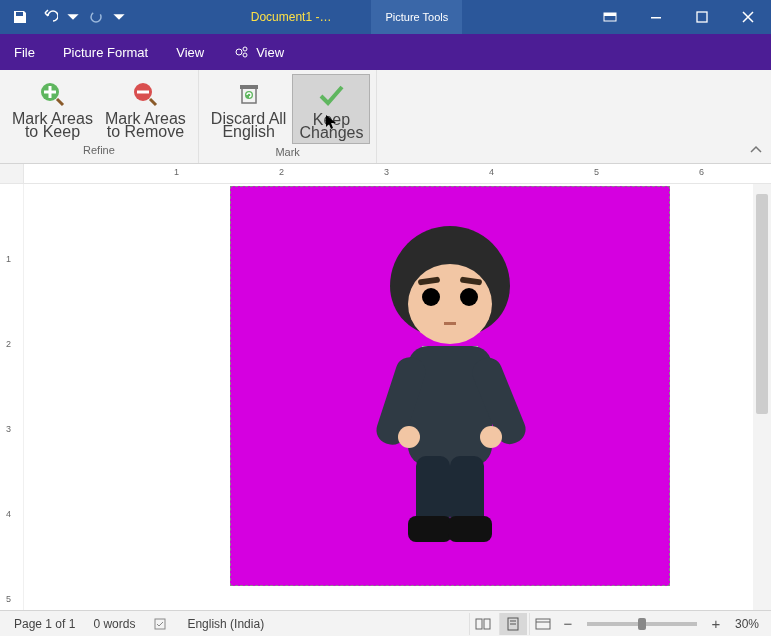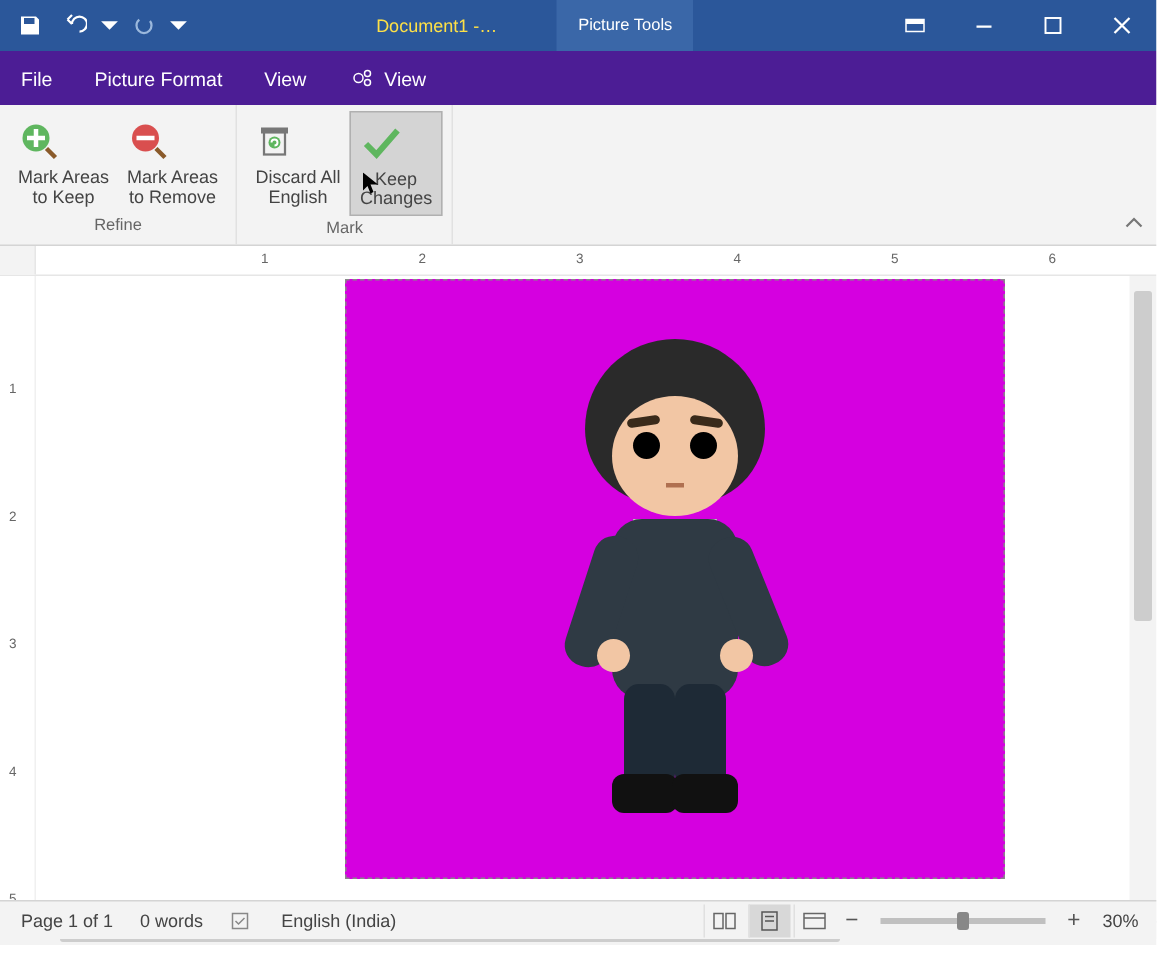--- a/index.html
+++ b/index.html
@@ -17,41 +17,41 @@
   .tab { padding: 0 14px; height: 36px; display: flex; align-items: center; cursor: pointer; }
   .tab.active { background: #fff; color: #2b579a; }
   .tab.file { font-weight: normal; }
   .tell-me { display: flex; align-items: center; gap: 8px; margin-left: 20px; flex: 1; }
   .tell-me svg { width: 16px; height: 16px; }
   .share-btn { display: flex; align-items: center; gap: 6px; padding: 0 16px; cursor: pointer; }
 
   .ribbon { height: 94px; background: #f3f3f3; border-bottom: 1px solid #d4d4d4; display: flex; position: relative; }
   .ribbon-group { display: flex; flex-direction: column; align-items: center; border-right: 1px solid #e1e1e1; padding: 4px 6px 0 6px; }
   .ribbon-row { display: flex; }
-  .ribbon-btn { display: flex; flex-direction: column; align-items: flex-start; justify-content: flex-start; padding: 4px 6px; text-align: center; font-size: 12px; color: #444; cursor: pointer; min-width: 62px; }
+  .ribbon-btn { display: flex; flex-direction: column; align-items: center; justify-content: flex-start; padding: 4px 6px; text-align: center; font-size: 16px; color: #444; cursor: pointer; min-width: 62px; }
   .ribbon-btn.pressed { background: #d4d4d4; border: 1px solid #b0b0b0; }
   .ribbon-btn .ricon { height: 32px; display: flex; align-items: center; justify-content: center; }
   .ribbon-btn .rlabel { margin-top: 2px; line-height: 13px; white-space: pre-line; }
   .group-label { font-size: 11px; color: #666; margin-top: 2px; padding-bottom: 2px; }
   .collapse-caret { position: absolute; right: 8px; bottom: 4px; color: #777; cursor: pointer; }
 
   .ruler-area { height: 20px; background: #fff; border-bottom: 1px solid #e6e6e6; display: flex; }
   .ruler-corner { width: 24px; background: #f3f3f3; border-right: 1px solid #e6e6e6; }
   .ruler { flex: 1; position: relative; font-size: 9px; color: #666; overflow: hidden; }
   .ruler-bg { position: absolute; left: 0; right: 0; top: 4px; bottom: 4px; background: #fff; }
 
   .doc-area { display: flex; height: 430px; background: #fff; }
   .vruler { width: 24px; background: #fff; border-right: 1px solid #f0f0f0; position: relative; font-size: 9px; color: #666; }
   .page-wrap { flex: 1; display: flex; justify-content: center; align-items: flex-start; overflow: hidden; background: #fff; padding-top: 2px; }
   .page { width: 598px; height: 420px; background: #fff; position: relative; }
   .sel-img { position: absolute; left: 140px; top: 0; width: 440px; height: 400px; border: 1px dashed #888; background: #d500e0; display: flex; align-items: center; justify-content: center; }
   .vscroll { width: 18px; background: #f3f3f3; position: relative; }
   .vscroll-thumb { position: absolute; left: 3px; top: 10px; width: 12px; height: 220px; background: #cdcdcd; border-radius: 2px; }
 
-  .statusbar { position: absolute; left: 0; right: 0; bottom: 14px; height: 26px; background: #f3f3f3; border-top: 1px solid #d4d4d4; display: flex; align-items: center; font-size: 12px; color: #444; }
+  .statusbar { position: absolute; left: 0; right: 0; bottom: 4px; height: 26px; background: #f3f3f3; border-top: 1px solid #d4d4d4; display: flex; align-items: center; font-size: 12px; color: #444; }
   .status-left { display: flex; align-items: center; gap: 18px; padding-left: 14px; }
   .status-right { margin-left: auto; display: flex; align-items: center; gap: 2px; padding-right: 12px; }
   .view-btn { width: 28px; height: 22px; display: flex; align-items: center; justify-content: center; cursor: pointer; border-left: 1px solid #e0e0e0; }
   .view-btn.active { background: #d8d8d8; }
   .zoom-slider { width: 110px; height: 4px; background: #c0c0c0; position: relative; margin: 0 8px; }
   .zoom-thumb { position: absolute; left: 50%; top: -4px; width: 8px; height: 12px; background: #888; border-radius: 2px; transform: translateX(-50%); }
   .zoom-btn { width: 18px; text-align: center; cursor: pointer; font-size: 15px; color: #555; }
 
   
   .figure { width: 200px; height: 340px; position: relative; }

